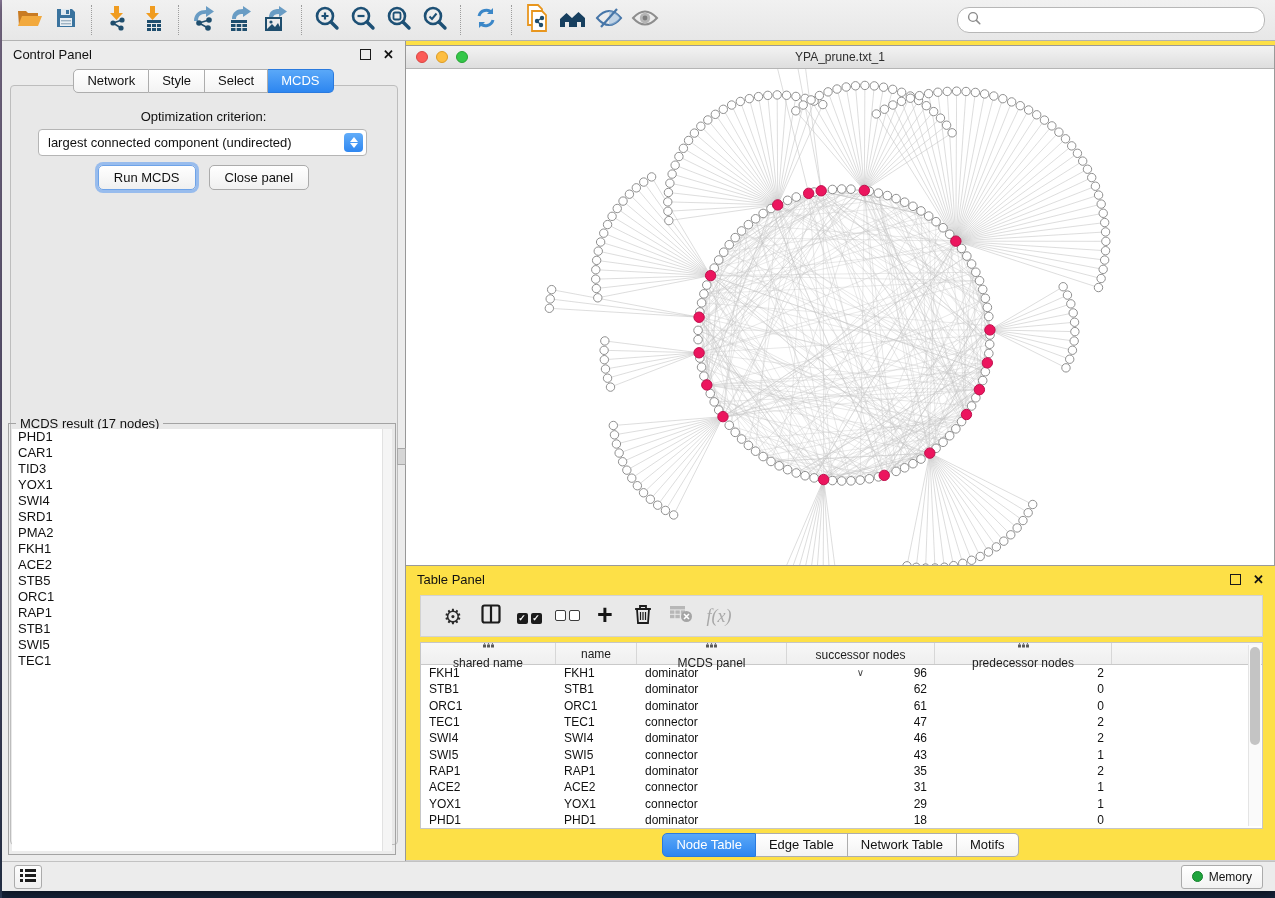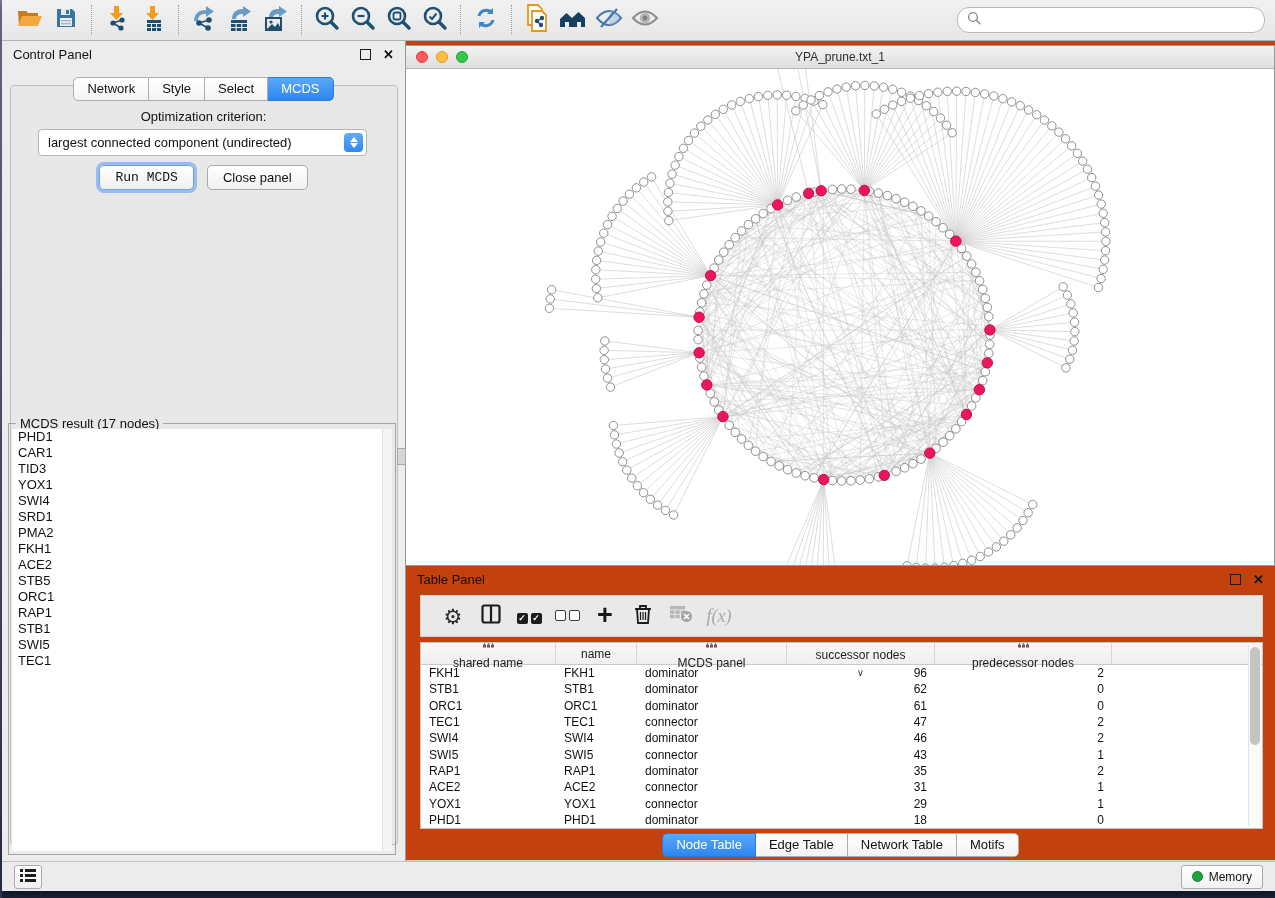--- a/index.html
+++ b/index.html
@@ -29,54 +29,54 @@
   .control-panel{width:403px;flex:0 0 403px;position:relative;background:#ececec;
     border-right:1px solid #989898;}
   .panel-title-row{height:26px;display:flex;align-items:center;padding:0 11px;font-size:13px;}
   .panel-title-row .spacer{flex:1;}
   .float-box{width:9px;height:9px;border:1.5px solid #1a1a1a;display:inline-block;margin-right:12px;}
   .close-x{font-size:13px;font-weight:bold;color:#111;line-height:1;}
   .icon-btn{display:flex;align-items:center;justify-content:center;}
 
   .cp-body{position:absolute;left:8px;right:7px;top:44px;bottom:16px;
     background:#e8e8e8;border:1px solid #bdbdbd;border-radius:4px;}
-  .cp-tabs{position:absolute;top:36px;left:0;right:0;display:flex;justify-content:center;z-index:3;}
+  .cp-tabs{position:absolute;top:28px;left:0;right:0;display:flex;justify-content:center;z-index:3;}
   .seg{padding:3px 13px 4px 13px;font-size:13px;background:linear-gradient(#ffffff,#f3f3f3);
     border:1px solid #adadad;border-left:none;color:#111;white-space:nowrap;}
   .seg:first-child{border-left:1px solid #adadad;border-radius:5px 0 0 5px;}
   .seg:last-child{border-radius:0 5px 5px 0;}
   .seg.active{background:linear-gradient(#5aa8f8,#2d86f0);color:#fff;border-color:#2a7ade;}
 
   .opt-label{position:absolute;top:68px;left:0;right:0;text-align:center;font-size:13px;}
   .combo{position:absolute;top:88px;left:36px;right:38px;height:25px;background:#fff;
     border:1px solid #b5b5b5;border-radius:4px;display:flex;align-items:center;}
   .combo .combo-text{flex:1;font-size:13px;padding-left:9px;white-space:nowrap;overflow:hidden;}
   .combo .stepper{width:19px;height:19px;margin-right:3px;border-radius:4px;
     background:linear-gradient(#62adf9,#2f87f1);display:flex;flex-direction:column;
     align-items:center;justify-content:center;gap:1px;}
   .stepper .tri-up{width:0;height:0;border-left:4px solid transparent;border-right:4px solid transparent;
     border-bottom:5px solid #fff;}
   .stepper .tri-dn{width:0;height:0;border-left:4px solid transparent;border-right:4px solid transparent;
     border-top:5px solid #fff;}
   .cp-buttons{position:absolute;top:124px;left:0;right:0;display:flex;justify-content:center;gap:13px;}
   .btn{background:linear-gradient(#ffffff,#f0f0f0);border:1px solid #ababab;border-radius:5px;
     padding:4px 15px;font-size:13px;color:#111;}
-  .btn.focused{box-shadow:0 0 0 3px rgba(86,151,240,.55);border-color:#6ea3e8;font-family:Liberation Mono, monospace;}
+  .btn.focused{box-shadow:0 0 0 3px rgba(86,151,240,.55);border-color:#6ea3e8;}
 
   .groupbox{position:absolute;left:6px;right:9px;top:382px;bottom:6px;border:1px solid #a3a3a3;}
   .groupbox .legend{position:absolute;top:-8px;left:7px;background:#e8e8e8;padding:0 4px;font-size:13px;}
   .mcds-list{position:absolute;left:3px;right:3px;top:5px;bottom:3px;background:#fff;overflow:hidden;}
   .mcds-list .scroll-track{position:absolute;right:0;top:0;bottom:0;width:9px;background:#f5f5f5;border-left:1px solid #e2e2e2;}
   .mcds-item{font-size:13px;line-height:16px;padding-left:6px;}
 
   .split-handle{position:absolute;right:-1px;top:407px;width:7px;height:15px;background:#d6d6d6;
     border:1px solid #a9a9a9;z-index:5;}
 
   
-  .right-col{flex:1;display:flex;flex-direction:column;min-width:0;background:#c2410c;}
+  .right-col{flex:1;display:flex;flex-direction:column;min-width:0;background:#fde047;}
   .net-frame{height:519px;flex:0 0 519px;margin-top:4px;border:1px solid #9a9a9a;border-left:none;
     background:#fff;display:flex;flex-direction:column;}
   .net-titlebar{height:22px;flex:0 0 22px;background:linear-gradient(#f3f3f3,#dedede);
     border-bottom:1px solid #b5b5b5;position:relative;display:flex;align-items:center;justify-content:center;}
   .net-title{font-size:12px;color:#2e2e2e;}
   .traffic{position:absolute;left:10px;top:5px;display:flex;gap:8px;}
   .light{width:12px;height:12px;border-radius:50%;}
   .light.red{background:#fc5b57;border:1px solid #d94542;box-sizing:border-box;}
   .light.yellow{background:#fdbe41;border:1px solid #dd9c23;box-sizing:border-box;}
   .light.green{background:#34c749;border:1px solid #27a334;box-sizing:border-box;}

